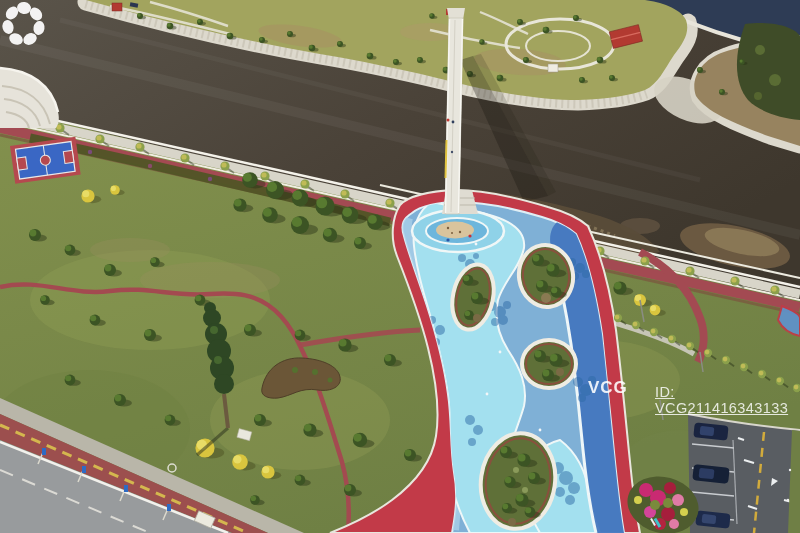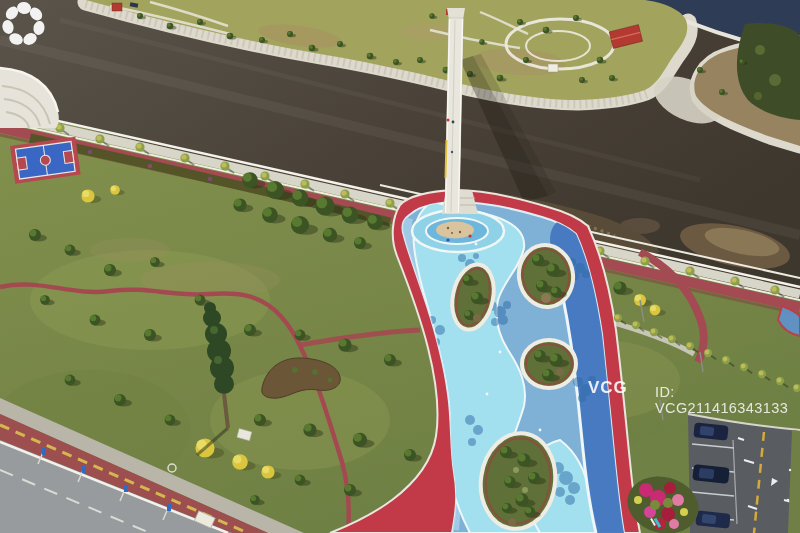--- a/index.html
+++ b/index.html
@@ -1,20 +1,20 @@
 <!DOCTYPE html>
 <html><head>
 <meta charset="utf-8">
 <style>
   html,body{margin:0;padding:0;background:#222;}
   .stage{position:relative;width:800px;height:533px;overflow:hidden;font-family:"Liberation Sans",sans-serif;}
   .stage svg{position:absolute;left:0;top:0;display:block;}
   .watermark{position:absolute;left:0;top:0;width:100%;height:100%;pointer-events:none;}
   .wm-brand{position:absolute;left:588px;top:378px;color:rgba(255,255,255,.88);font-weight:bold;font-size:17px;letter-spacing:1px;}
-  .wm-id{position:absolute;left:655px;top:384px;color:rgba(255,255,255,.82);font-size:14.5px;letter-spacing:.4px;}
+  .wm-id{position:absolute;left:655px;top:384px;color:rgba(255,255,255,.82);font-size:14.5px;letter-spacing:.4px;text-decoration:underline;}
   .wm-flower{position:absolute;left:607px;top:360px;width:48px;height:48px;opacity:.93;}
 </style>
 </head>
 <body>
 
 <div class="stage">
 <svg width="800" height="533" viewBox="0 0 800 533" xmlns="http://www.w3.org/2000/svg">
   <defs>
     <linearGradient id="waterG" x1="0" y1="0" x2="1" y2="0.6">
       <stop offset="0" stop-color="#5a544a"></stop>

